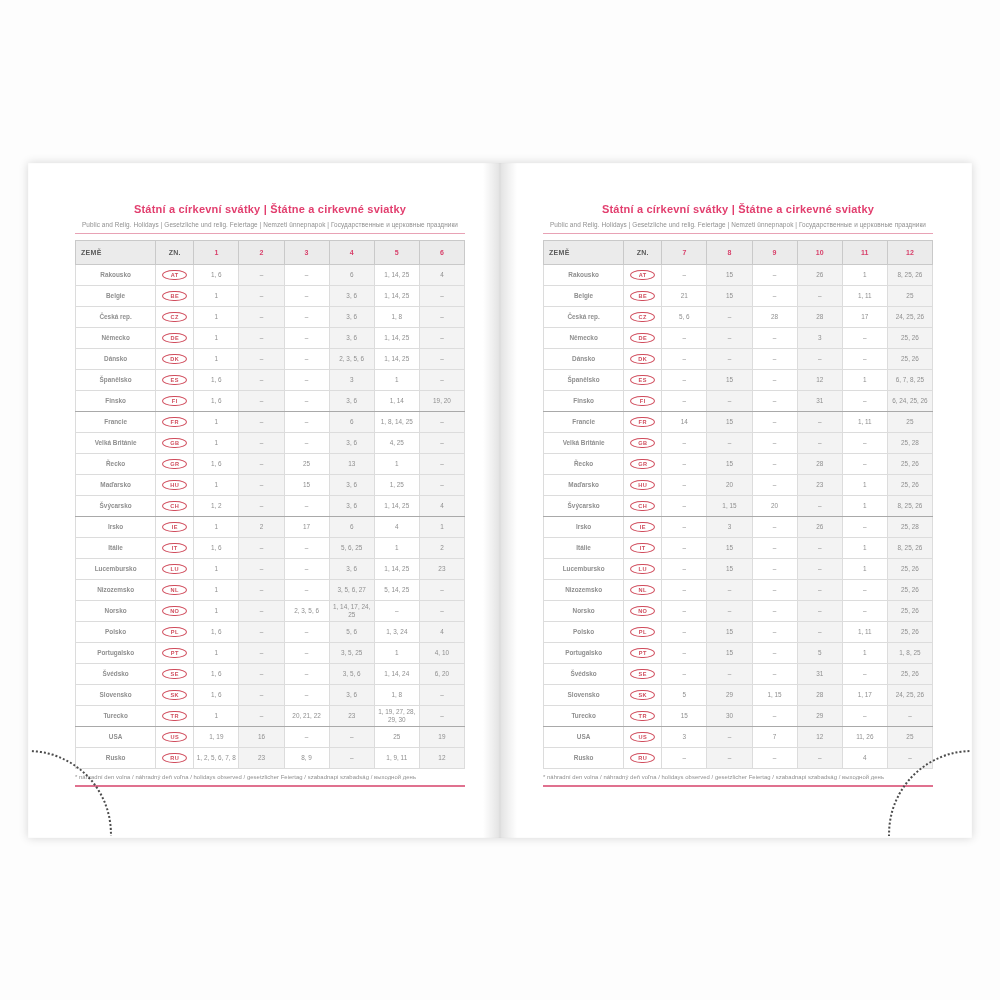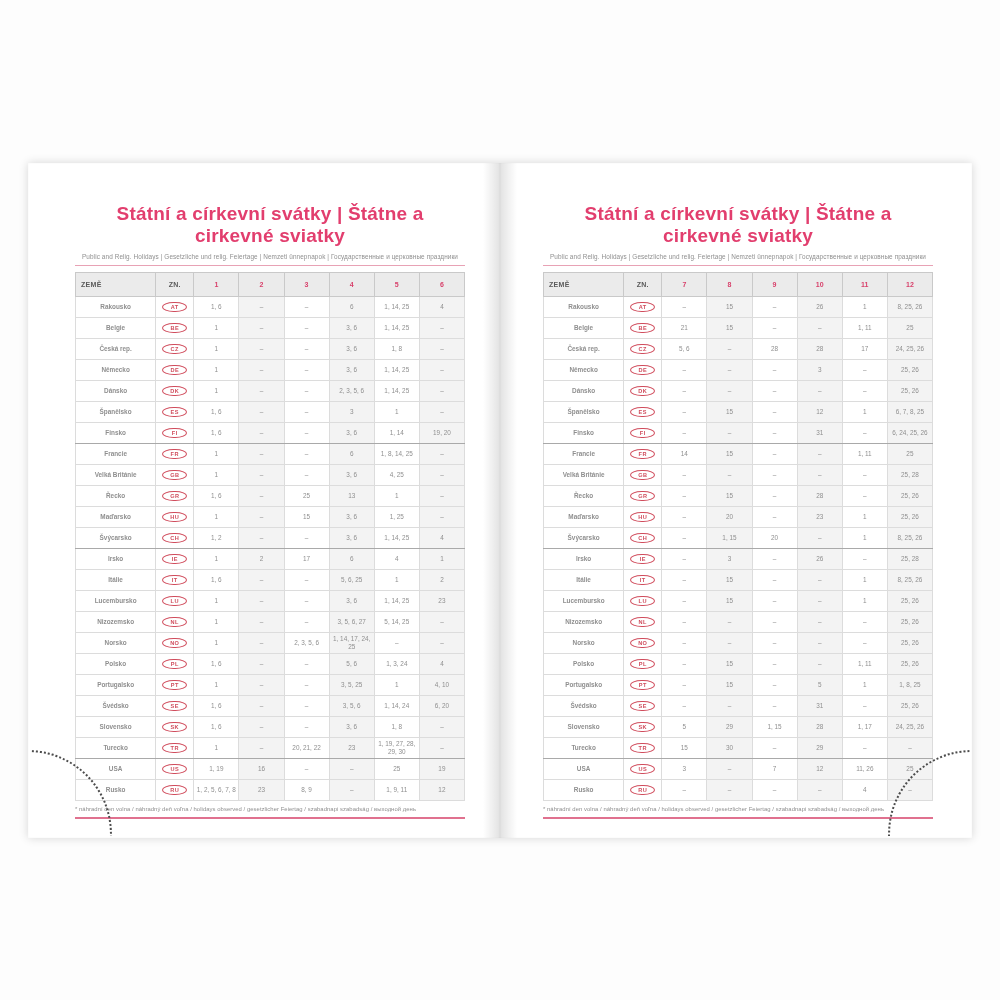--- a/index.html
+++ b/index.html
@@ -8,21 +8,21 @@
   .spread{position:absolute;left:28px;top:163px;width:944px;height:675px;background:#ffffff;
           box-shadow:0 0 9px rgba(0,0,0,0.16), inset 0 0 2px rgba(0,0,0,0.05);}
   .spine{position:absolute;left:455px;top:0;width:34px;height:100%;
          background:linear-gradient(to right,rgba(0,0,0,0) 0%,rgba(0,0,0,0.10) 45%,rgba(0,0,0,0.14) 50%,rgba(0,0,0,0.10) 55%,rgba(0,0,0,0) 100%);}
   .page{position:absolute;top:0;width:470px;height:100%;}
   .page.left{left:2px;}
   .page.right{left:472px;}
   .page-inner{position:absolute;left:45px;top:0;width:390px;}
   .page.right .page-inner{left:43px;}
 
-  .title{margin-top:40px;text-align:center;font-size:19px;font-weight:bold;color:#e23e6e;letter-spacing:0.2px;}
+  .title{margin-top:40px;text-align:center;font-size:11px;font-weight:bold;color:#e23e6e;letter-spacing:0.2px;}
   .subtitle{margin-top:6px;text-align:center;font-size:6.4px;color:#8f8f8f;letter-spacing:0.1px;white-space:nowrap;}
   .rule-top{margin-top:5px;height:1px;background:#e8a2b5;}
   table.hol{margin-top:6px;width:390px;border-collapse:collapse;table-layout:fixed;
             border:1px solid #a9a9a9;}
   table.hol col.c-country{width:80px;}
   table.hol col.c-code{width:38px;}
   table.hol col.c-m{width:45px;}
   table.hol th{height:21px;background:#ebebeb;border:1px solid #c9c9c9;font-size:7px;}
   th.h-country{text-align:left;padding-left:5px;color:#5a5a5a;letter-spacing:0.3px;}
   th.h-code{color:#5a5a5a;letter-spacing:0.3px;}

